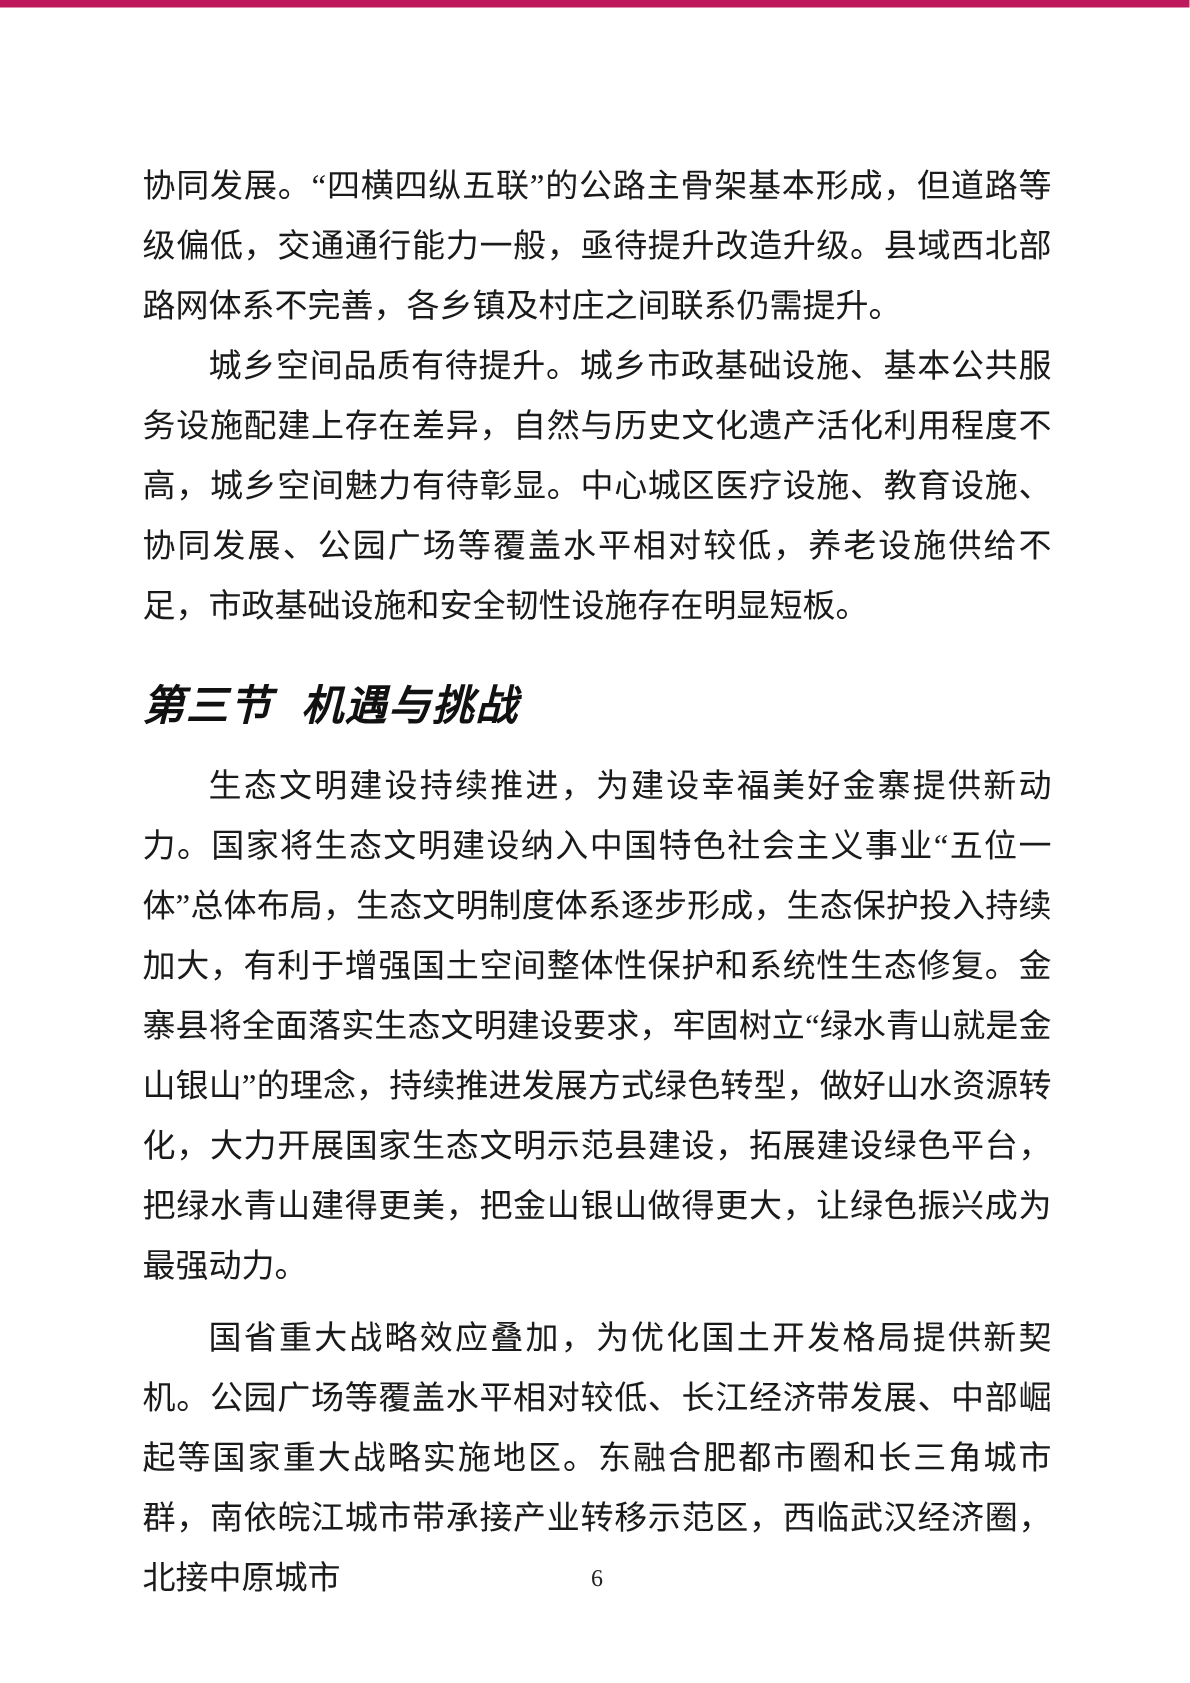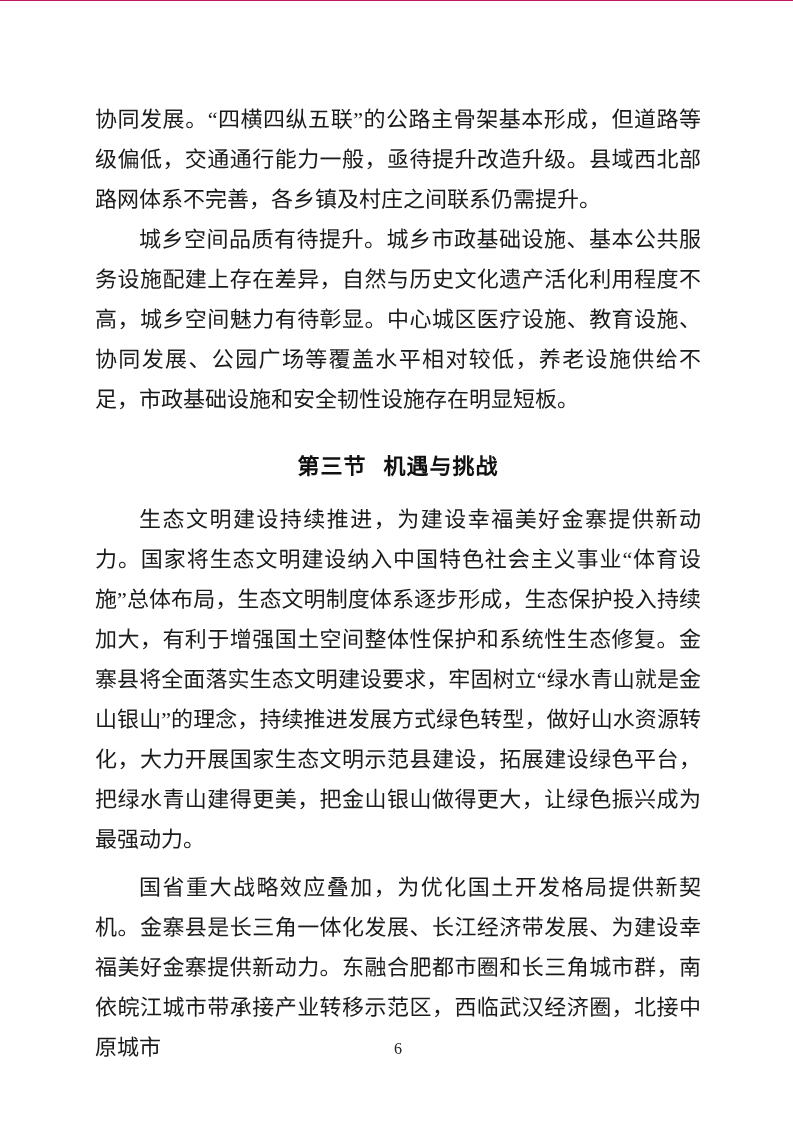--- a/index.html
+++ b/index.html
@@ -15,21 +15,21 @@
     font-family: "Liberation Serif", "DejaVu Serif", serif;
     color: #1a1a1a;
   }
   .page {
     position: absolute;
     left: 0;
     top: 0;
     width: 793px;
     height: 1122px;
     background: #ffffff;
-    border-top: 1px solid #be185d;
+    border-top: 5px solid #be185d;
     box-sizing: border-box;
   }
   .text-block {
     position: absolute;
     left: 95px;
     top: 99px;
     width: 606px;
   }
   .para {
     margin: 0;
@@ -41,28 +41,28 @@
     word-break: break-all;
   }
   .para.continuation {
     text-indent: 0; 
   }
   .para.strategy {
     margin-top: 8px;
   }
   .heading {
     margin: 26px 0 12px 0;
-    font-size: 22px;
+    font-size: 28px;
     line-height: 42px;
-    text-align: center;
     font-weight: bold;
     font-family: "Liberation Sans", "DejaVu Sans", sans-serif;
     color: #111111;
     word-spacing: 10px;
     letter-spacing: 1px;
+    font-style: italic;
   }
   .footer {
     position: absolute;
     left: 95px;
     top: 1038px;
     width: 606px;
     text-align: center;
   }
   .page-num {
     font-size: 16px;
@@ -72,19 +72,19 @@
   }
 </style>
 </head>
 <body>
 
 <div class="page">
   <div class="text-block">
     <p class="para continuation">协同发展。“四横四纵五联”的公路主骨架基本形成，但道路等级偏低，交通通行能力一般，亟待提升改造升级。县域西北部路网体系不完善，各乡镇及村庄之间联系仍需提升。</p>
     <p class="para">城乡空间品质有待提升。城乡市政基础设施、基本公共服务设施配建上存在差异，自然与历史文化遗产活化利用程度不高，城乡空间魅力有待彰显。中心城区医疗设施、教育设施、协同发展、公园广场等覆盖水平相对较低，养老设施供给不足，市政基础设施和安全韧性设施存在明显短板。</p>
     <h2 class="heading">第三节 机遇与挑战</h2>
-    <p class="para">生态文明建设持续推进，为建设幸福美好金寨提供新动力。国家将生态文明建设纳入中国特色社会主义事业“体育设施”总体布局，生态文明制度体系逐步形成，生态保护投入持续加大，有利于增强国土空间整体性保护和系统性生态修复。金寨县将全面落实生态文明建设要求，牢固树立“绿水青山就是金山银山”的理念，持续推进发展方式绿色转型，做好山水资源转化，大力开展国家生态文明示范县建设，拓展建设绿色平台，把绿水青山建得更美，把金山银山做得更大，让绿色振兴成为最强动力。</p>
-    <p class="para strategy">国省重大战略效应叠加，为优化国土开发格局提供新契机。金寨县是长三角一体化发展、长江经济带发展、为建设幸福美好金寨提供新动力。东融合肥都市圈和长三角城市群，南依皖江城市带承接产业转移示范区，西临武汉经济圈，北接中原城市</p>
+    <p class="para">生态文明建设持续推进，为建设幸福美好金寨提供新动力。国家将生态文明建设纳入中国特色社会主义事业“五位一体”总体布局，生态文明制度体系逐步形成，生态保护投入持续加大，有利于增强国土空间整体性保护和系统性生态修复。金寨县将全面落实生态文明建设要求，牢固树立“绿水青山就是金山银山”的理念，持续推进发展方式绿色转型，做好山水资源转化，大力开展国家生态文明示范县建设，拓展建设绿色平台，把绿水青山建得更美，把金山银山做得更大，让绿色振兴成为最强动力。</p>
+    <p class="para strategy">国省重大战略效应叠加，为优化国土开发格局提供新契机。公园广场等覆盖水平相对较低、长江经济带发展、中部崛起等国家重大战略实施地区。东融合肥都市圈和长三角城市群，南依皖江城市带承接产业转移示范区，西临武汉经济圈，北接中原城市</p>
   </div>
   <div class="footer">
     <span class="page-num">6</span>
   </div>
 </div>
 
 </body></html>

